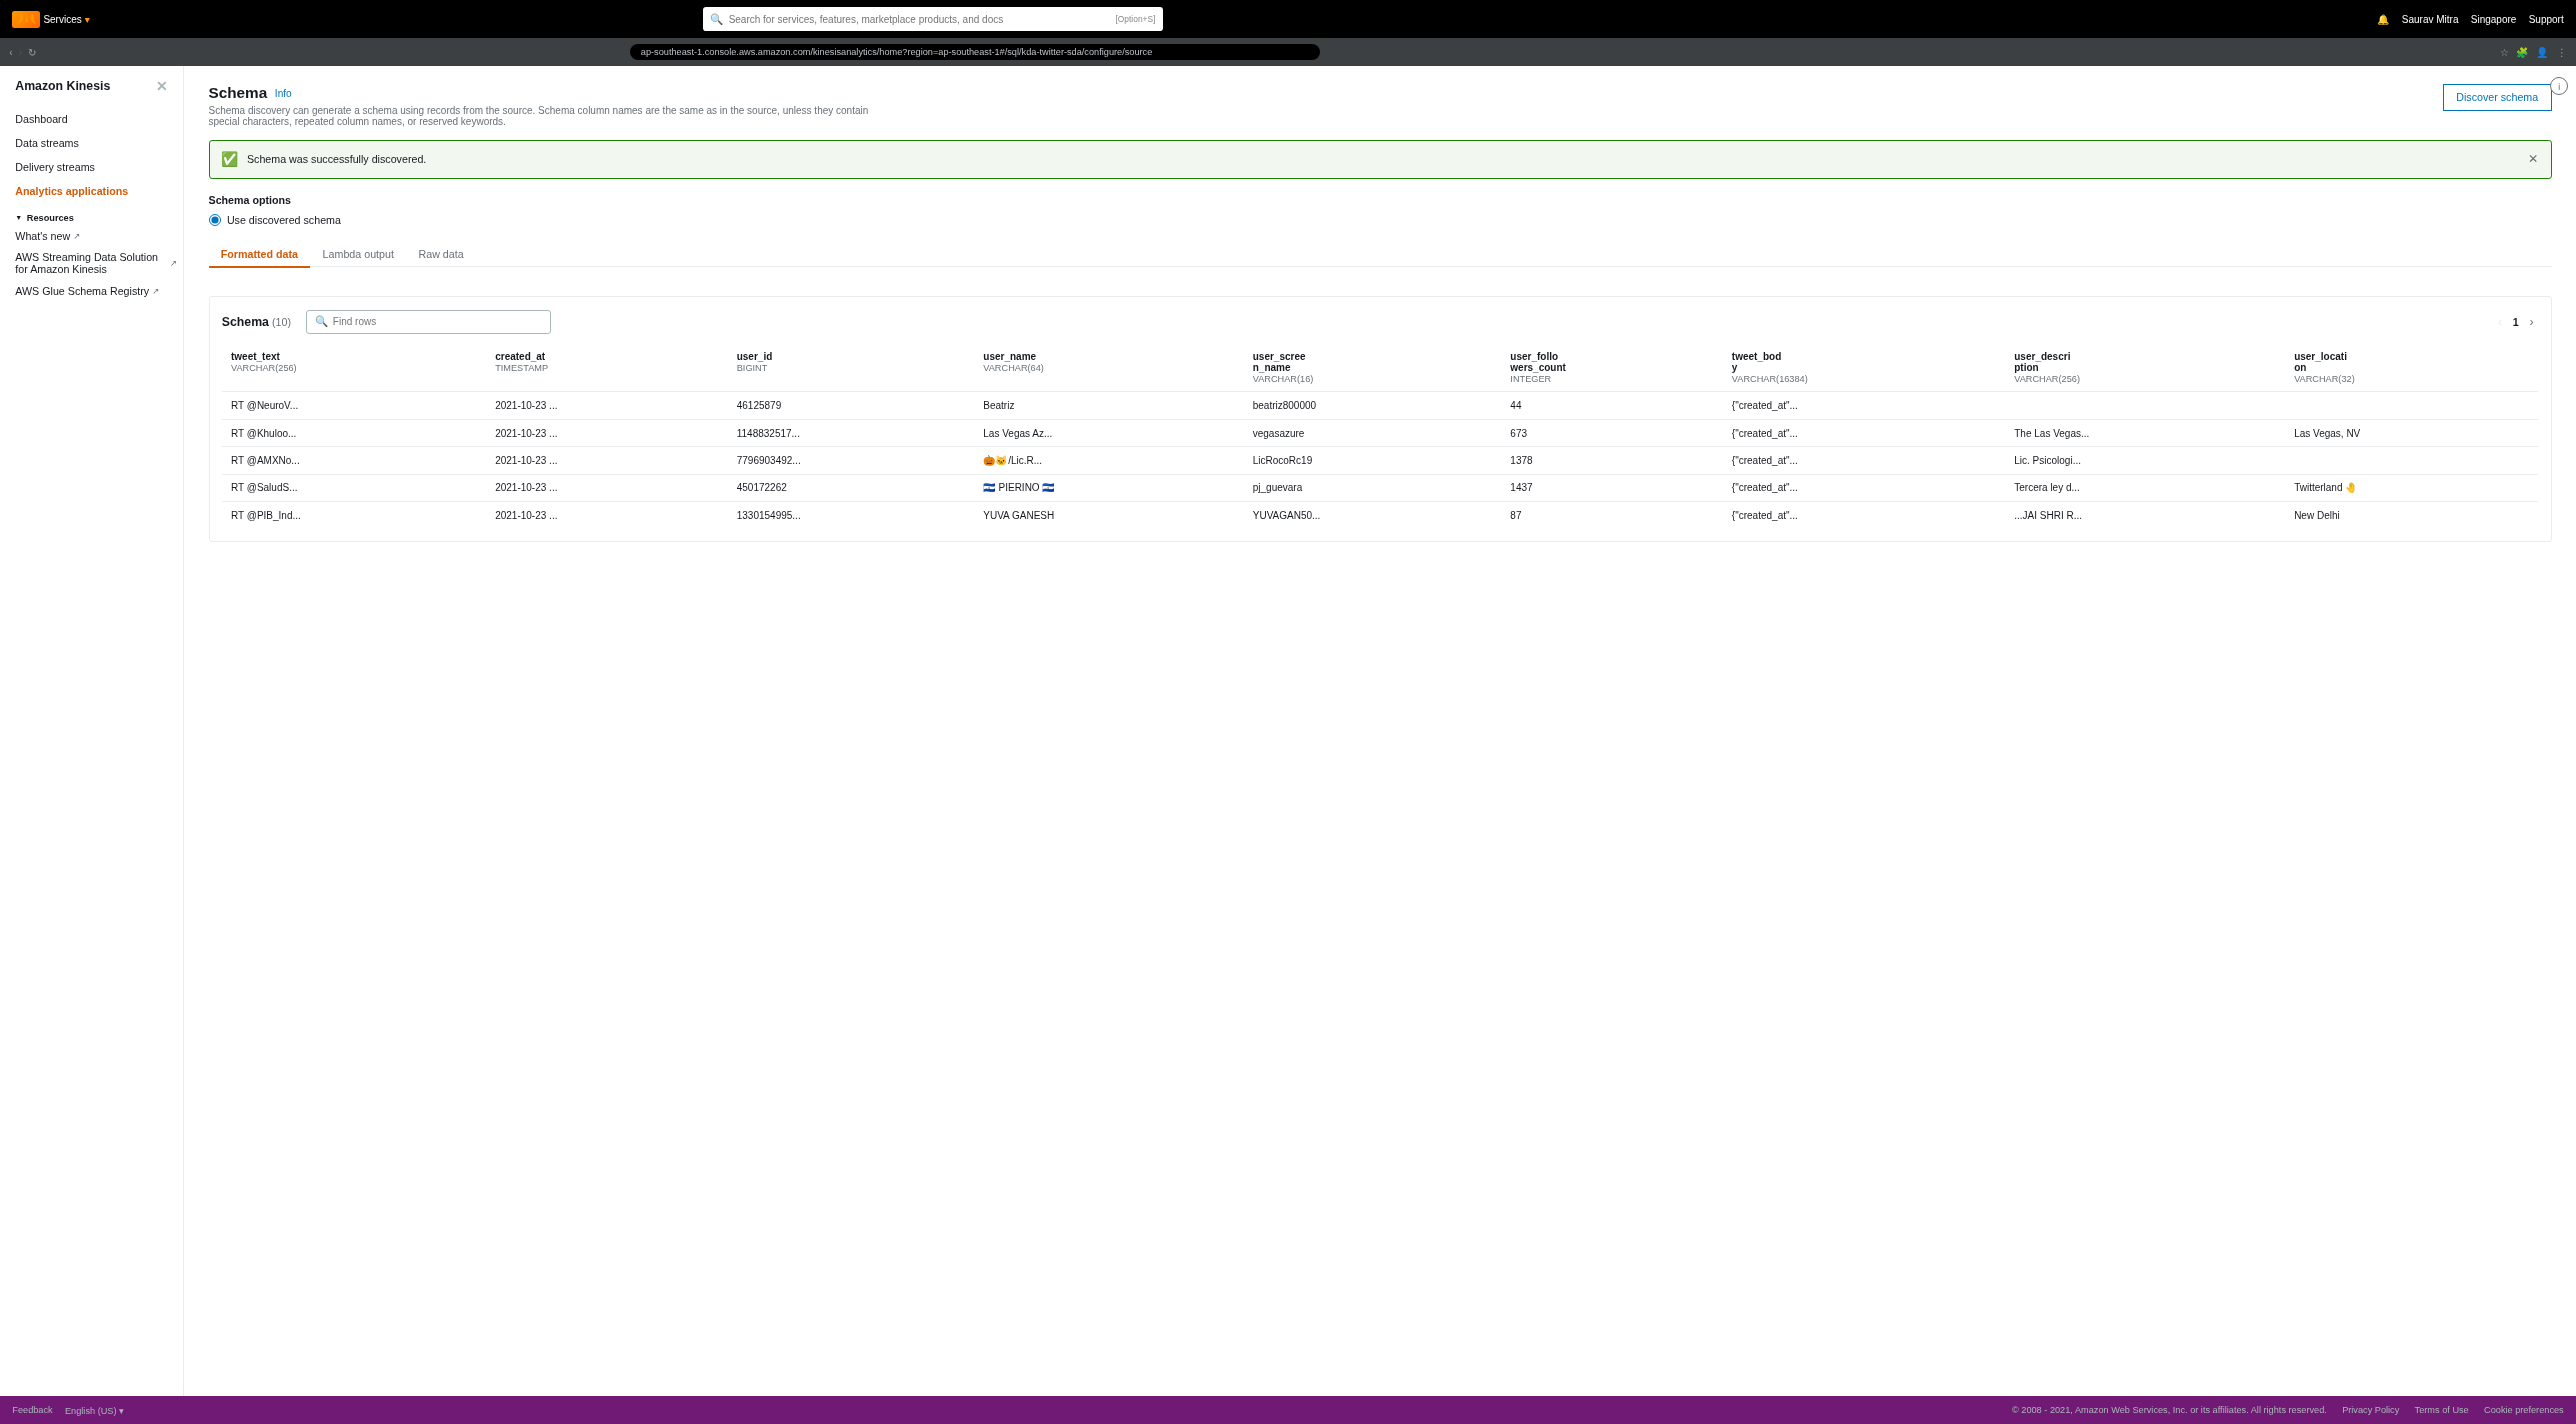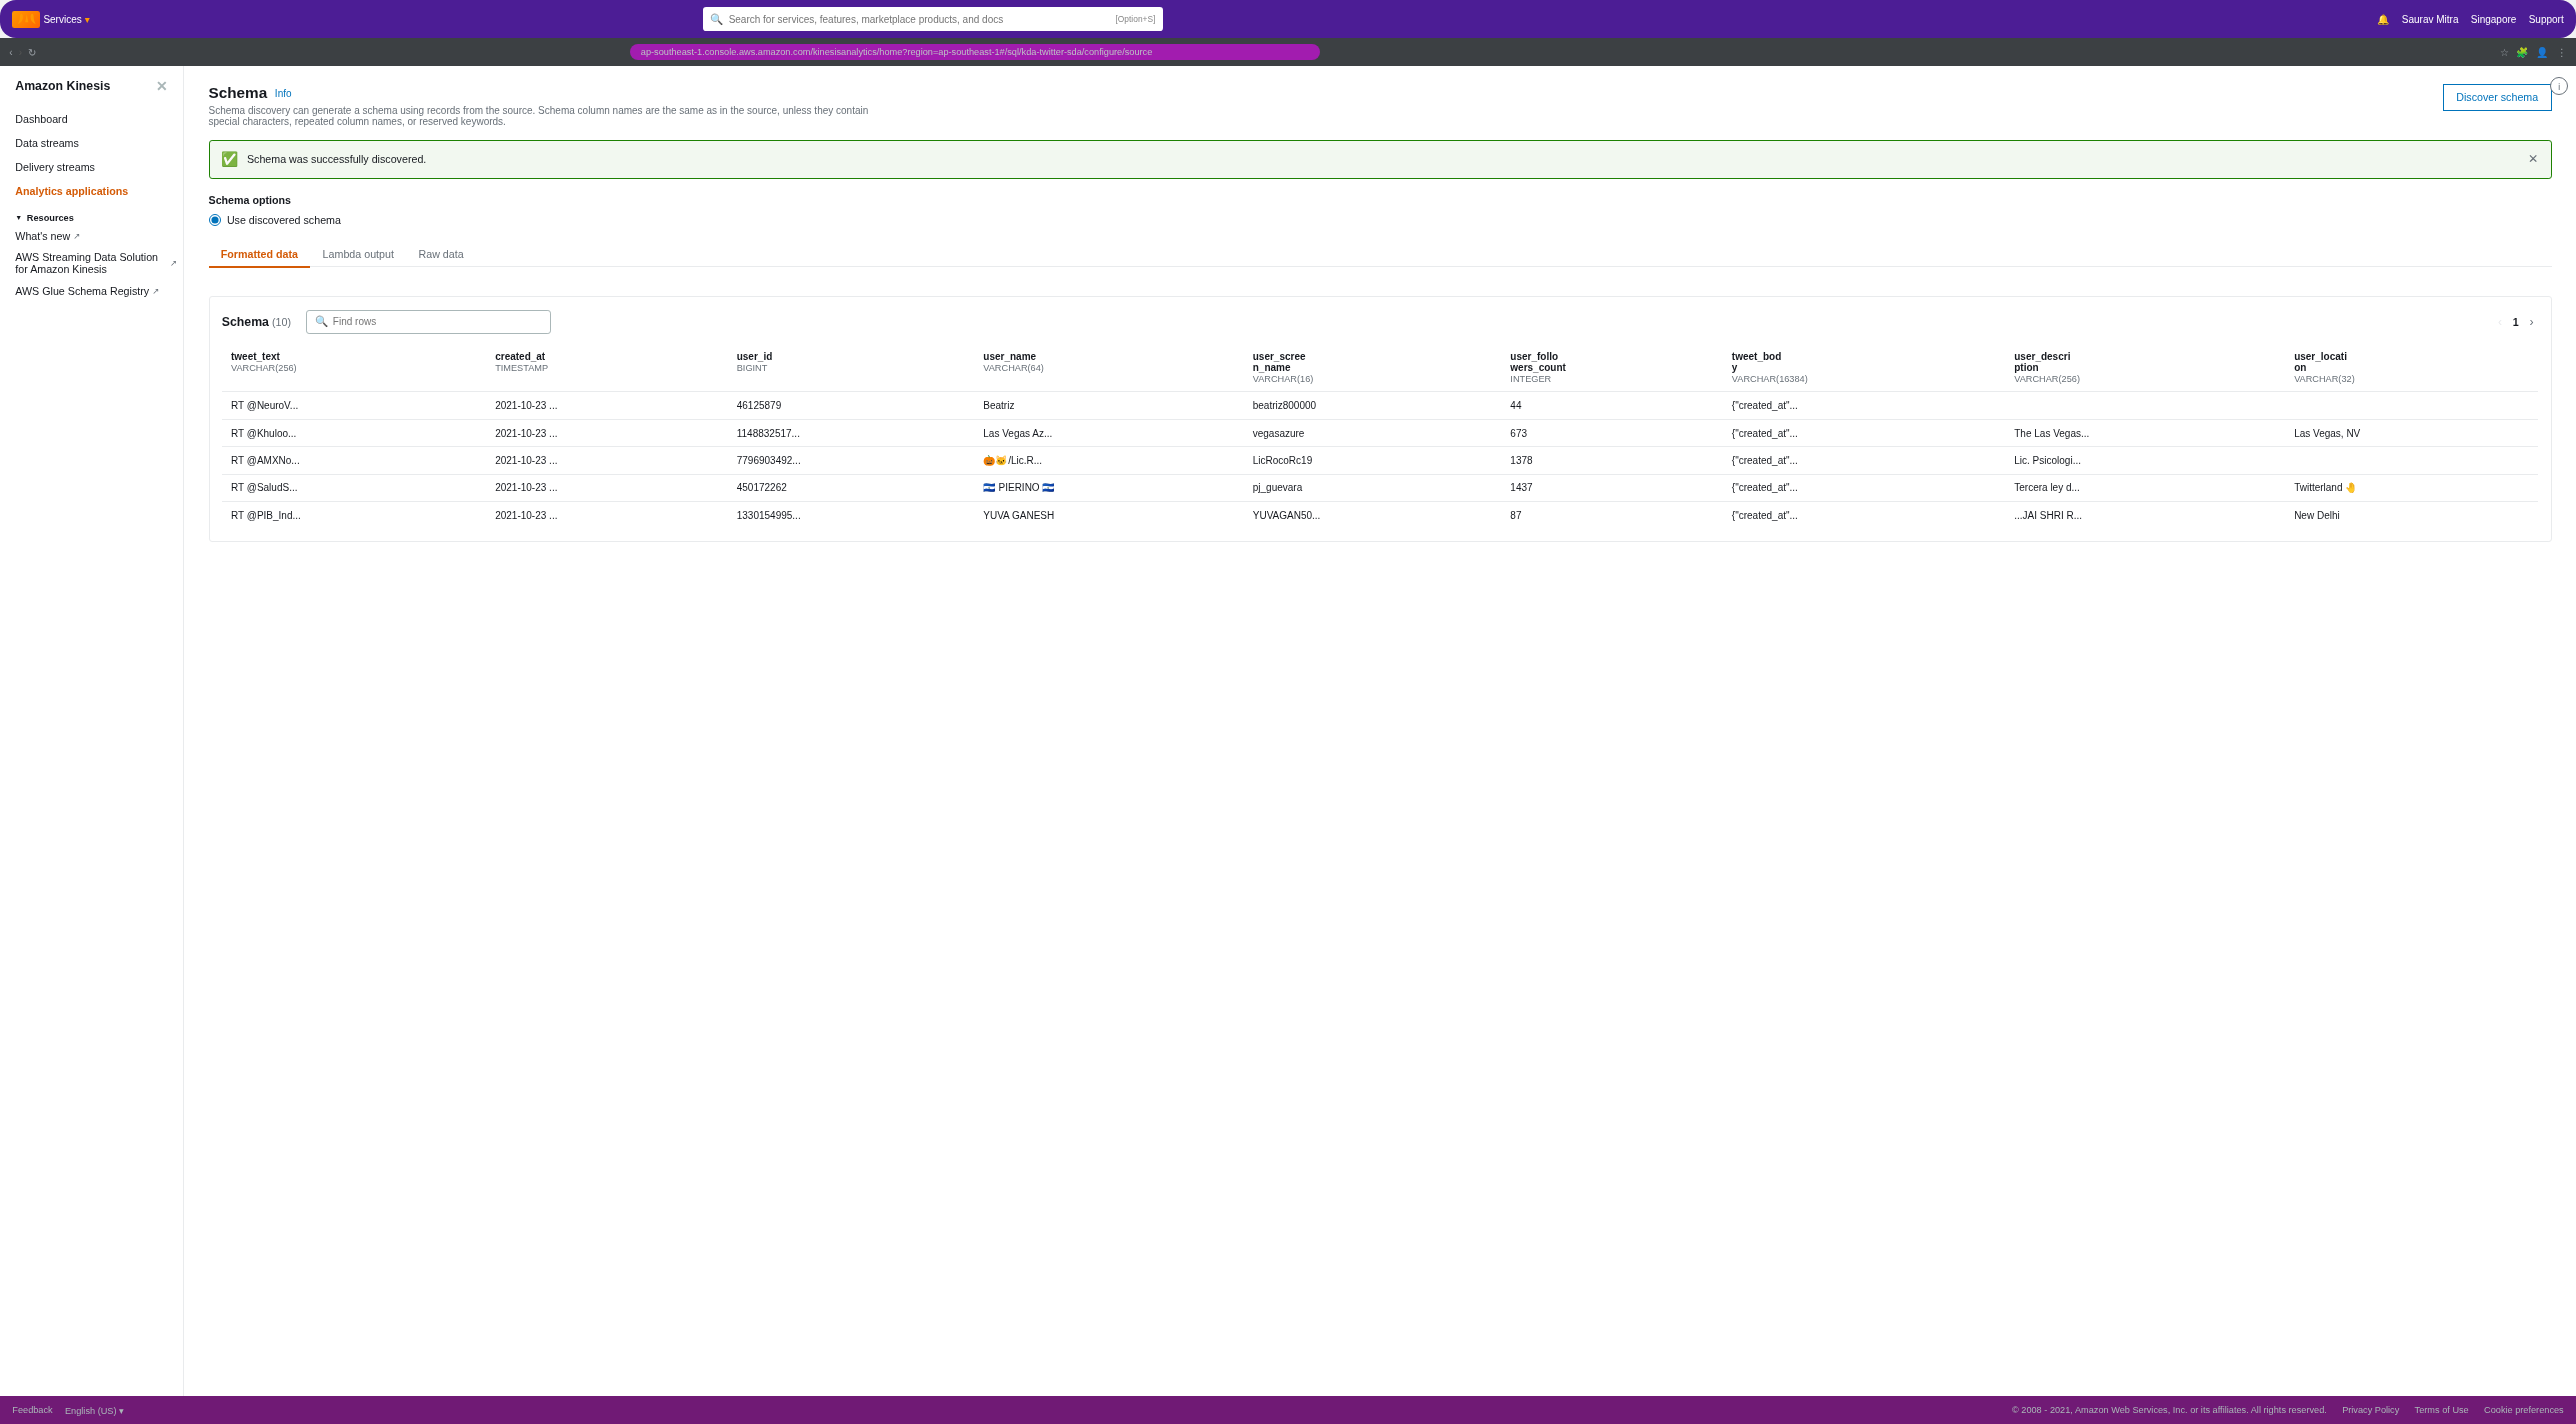--- a/index.html
+++ b/index.html
@@ -1,29 +1,28 @@
 <!DOCTYPE html>
 <html style="font-size:12.3px"><head>
   <meta charset="utf-8">
   <style>
     * { box-sizing: border-box; margin: 0; padding: 0; }
     body { font-family: "Amazon Ember", Arial, sans-serif; font-size: 10.7px; background: #f2f3f3; color: #16191f; }
 
     
     .top-nav {
-      background: #4c1d95;
+      background: #000000;
       height: 38px;
       display: flex;
       align-items: center;
       padding: 0 12.3px;
       gap: 12.3px;
       position: fixed;
       top: 0; left: 0; right: 0;
       z-index: 100;
-      border-radius: 16px;
     }
     .aws-logo {
       display: flex; align-items: center; gap: 3.1px; color: white; font-size: 10px;
     }
     .aws-logo-mark {
       width: 28px; height: 17px;
       background: linear-gradient(135deg, #ff9900 0%, #ff6600 100%);
       border-radius: 2.3px;
       display: flex; align-items: center; justify-content: center;
       font-weight: bold; color: white; font-size: 7.7px;
@@ -51,21 +50,21 @@
 
     
     .url-bar {
       background: #3c4043; color: #bdc1c6;
       height: 28px; display: flex; align-items: center; padding: 0 9.2px;
       position: fixed; top: 38px; left: 0; right: 0; z-index: 99;
       font-size: 10px; gap: 7.7px;
     }
     .url-bar .back-fwd { color: #9aa0a6; display: flex; gap: 6.1px; }
     .url-text {
-      flex: 1; background: #a21caf; color: #bdc1c6; border-radius: 15.3px;
+      flex: 1; background: #000000; color: #bdc1c6; border-radius: 15.3px;
       padding: 3.1px 10.7px; font-size: 9.2px; max-width: 690px; margin: 8px auto;
     }
 
     
     .layout {
       display: flex; margin-top: 66px;
     }
 
     
     .sidebar {

